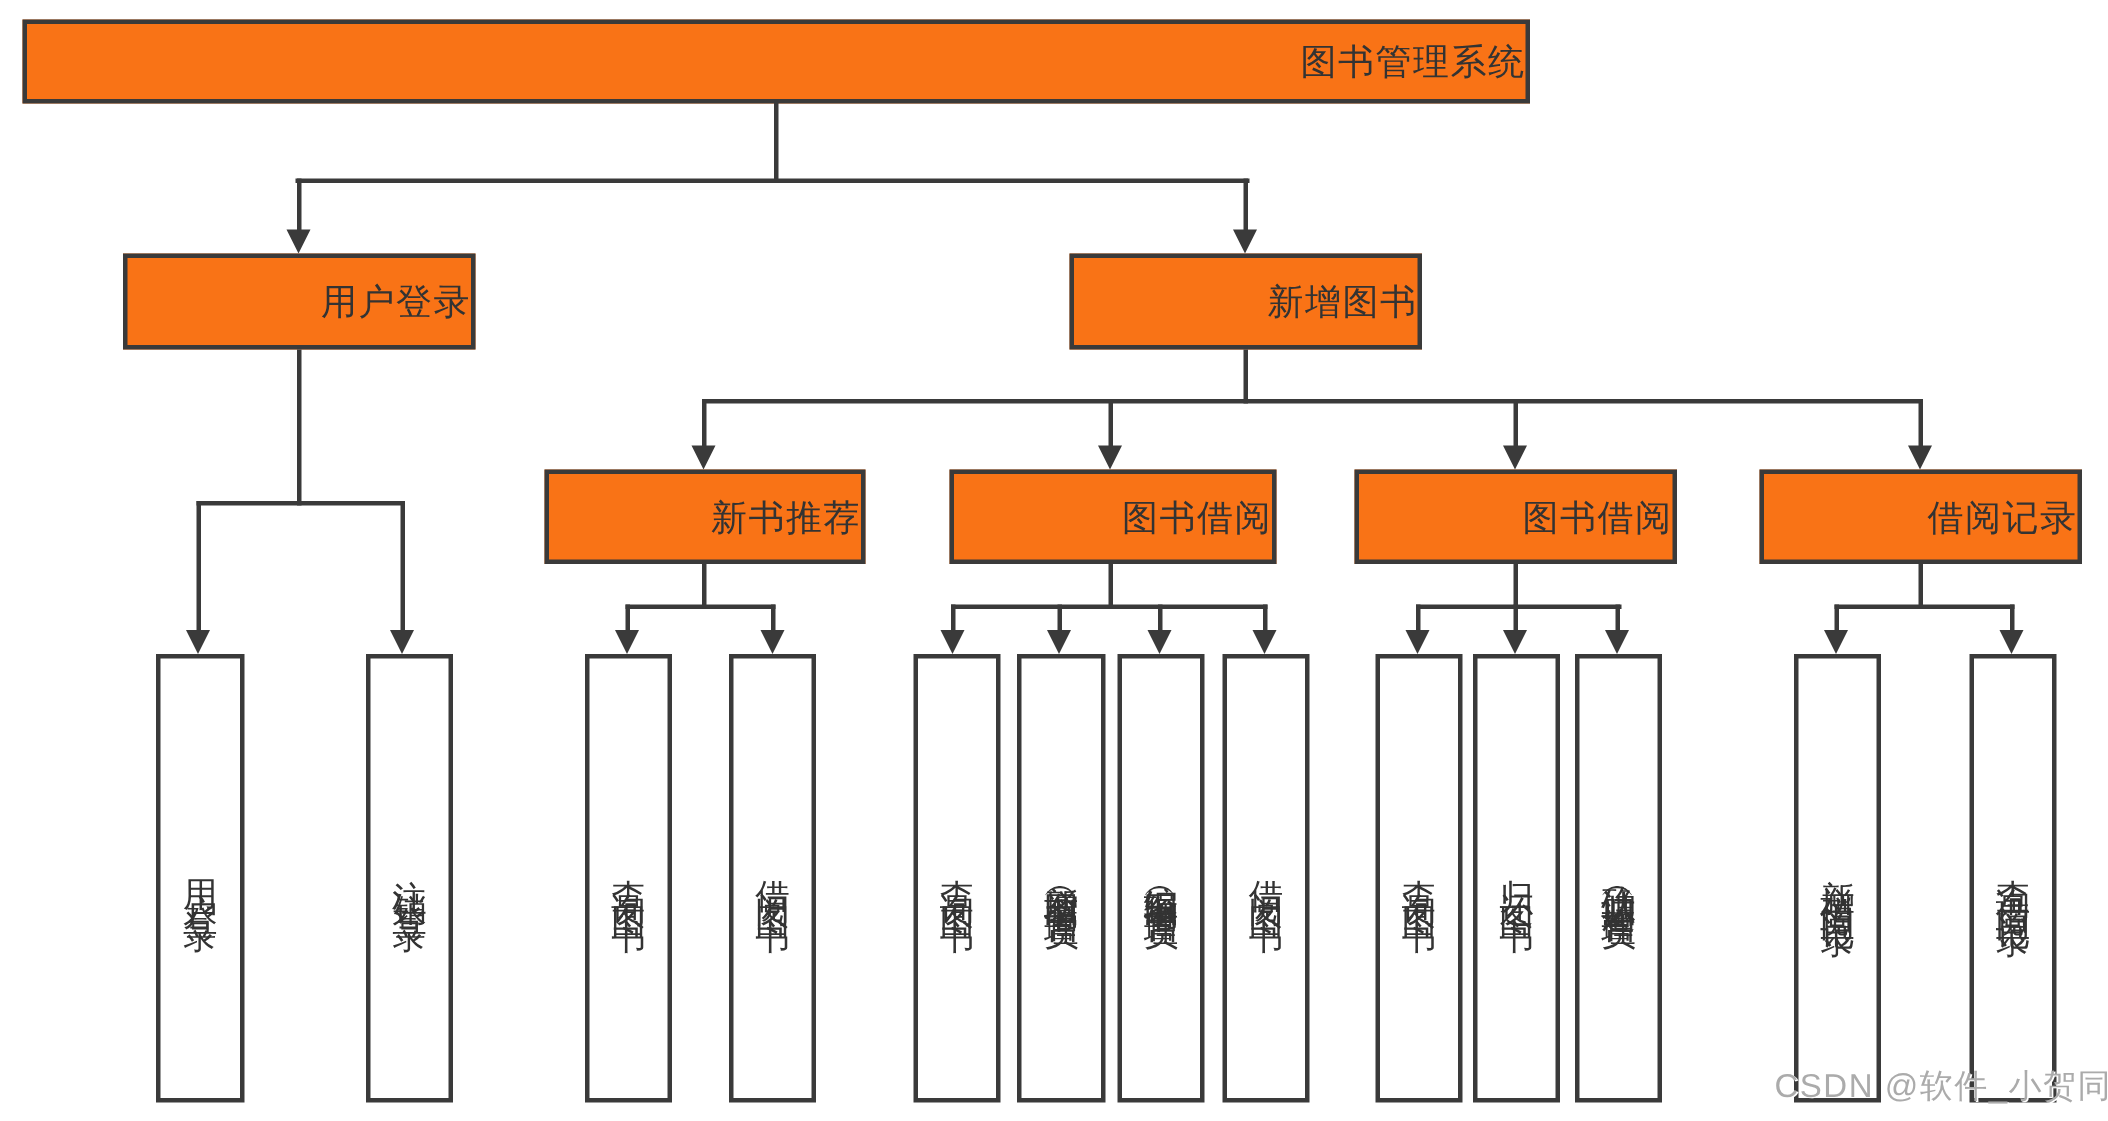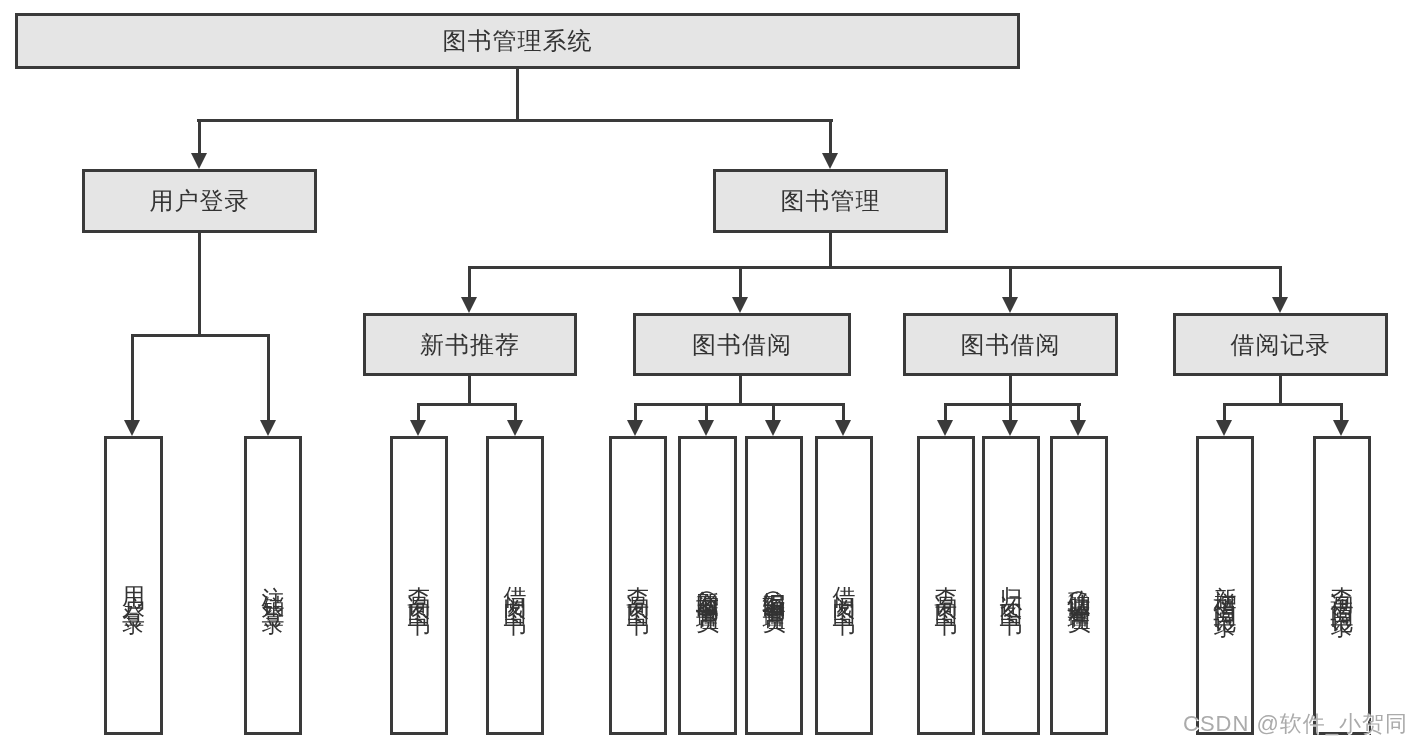--- a/index.html
+++ b/index.html
@@ -7,22 +7,22 @@
     position:relative;
     width:1405px;height:747px;
     background:#ffffff;
     font-family:"Liberation Sans","DejaVu Sans",sans-serif;
     overflow:hidden;
   }
   .box{
     position:absolute;
     box-sizing:border-box;
     border:3px solid #3a3a3a;
-    background:#e5e5e5;
-    display:flex;align-items:center;justify-content:center;
+    background:#f97316;
+    display:flex;align-items:center;justify-content:flex-end;
     color:#333333;
     font-size:24px;
     letter-spacing:1px;
     white-space:nowrap;
   }
   .vbox{
     position:absolute;
     box-sizing:border-box;
     border:3px solid #3a3a3a;
     background:#ffffff;
@@ -71,21 +71,21 @@
   <div class="hline" style="left:197px;top:119px;width:636px;"></div>
   <div class="vline" style="left:198px;top:119px;height:35px;"></div>
   <div class="ahead" style="left:191px;top:153px;"></div>
   <div class="vline" style="left:829px;top:119px;height:35px;"></div>
   <div class="ahead" style="left:822px;top:153px;"></div>
 
   <div class="box" style="left:82px;top:169px;width:235px;height:64px;">
     <span>用户登录</span>
   </div>
   <div class="box" style="left:713px;top:169px;width:235px;height:64px;">
-    <span>图书管理</span>
+    <span>新增图书</span>
   </div>
 
   <div class="vline" style="left:198px;top:233px;height:104px;"></div>
   <div class="hline" style="left:131px;top:334px;width:139px;"></div>
   <div class="vline" style="left:131px;top:334px;height:86px;"></div>
   <div class="ahead" style="left:124px;top:420px;"></div>
   <div class="vline" style="left:267px;top:334px;height:86px;"></div>
   <div class="ahead" style="left:260px;top:420px;"></div>
 
   <div class="vline" style="left:829px;top:233px;height:36px;"></div>

